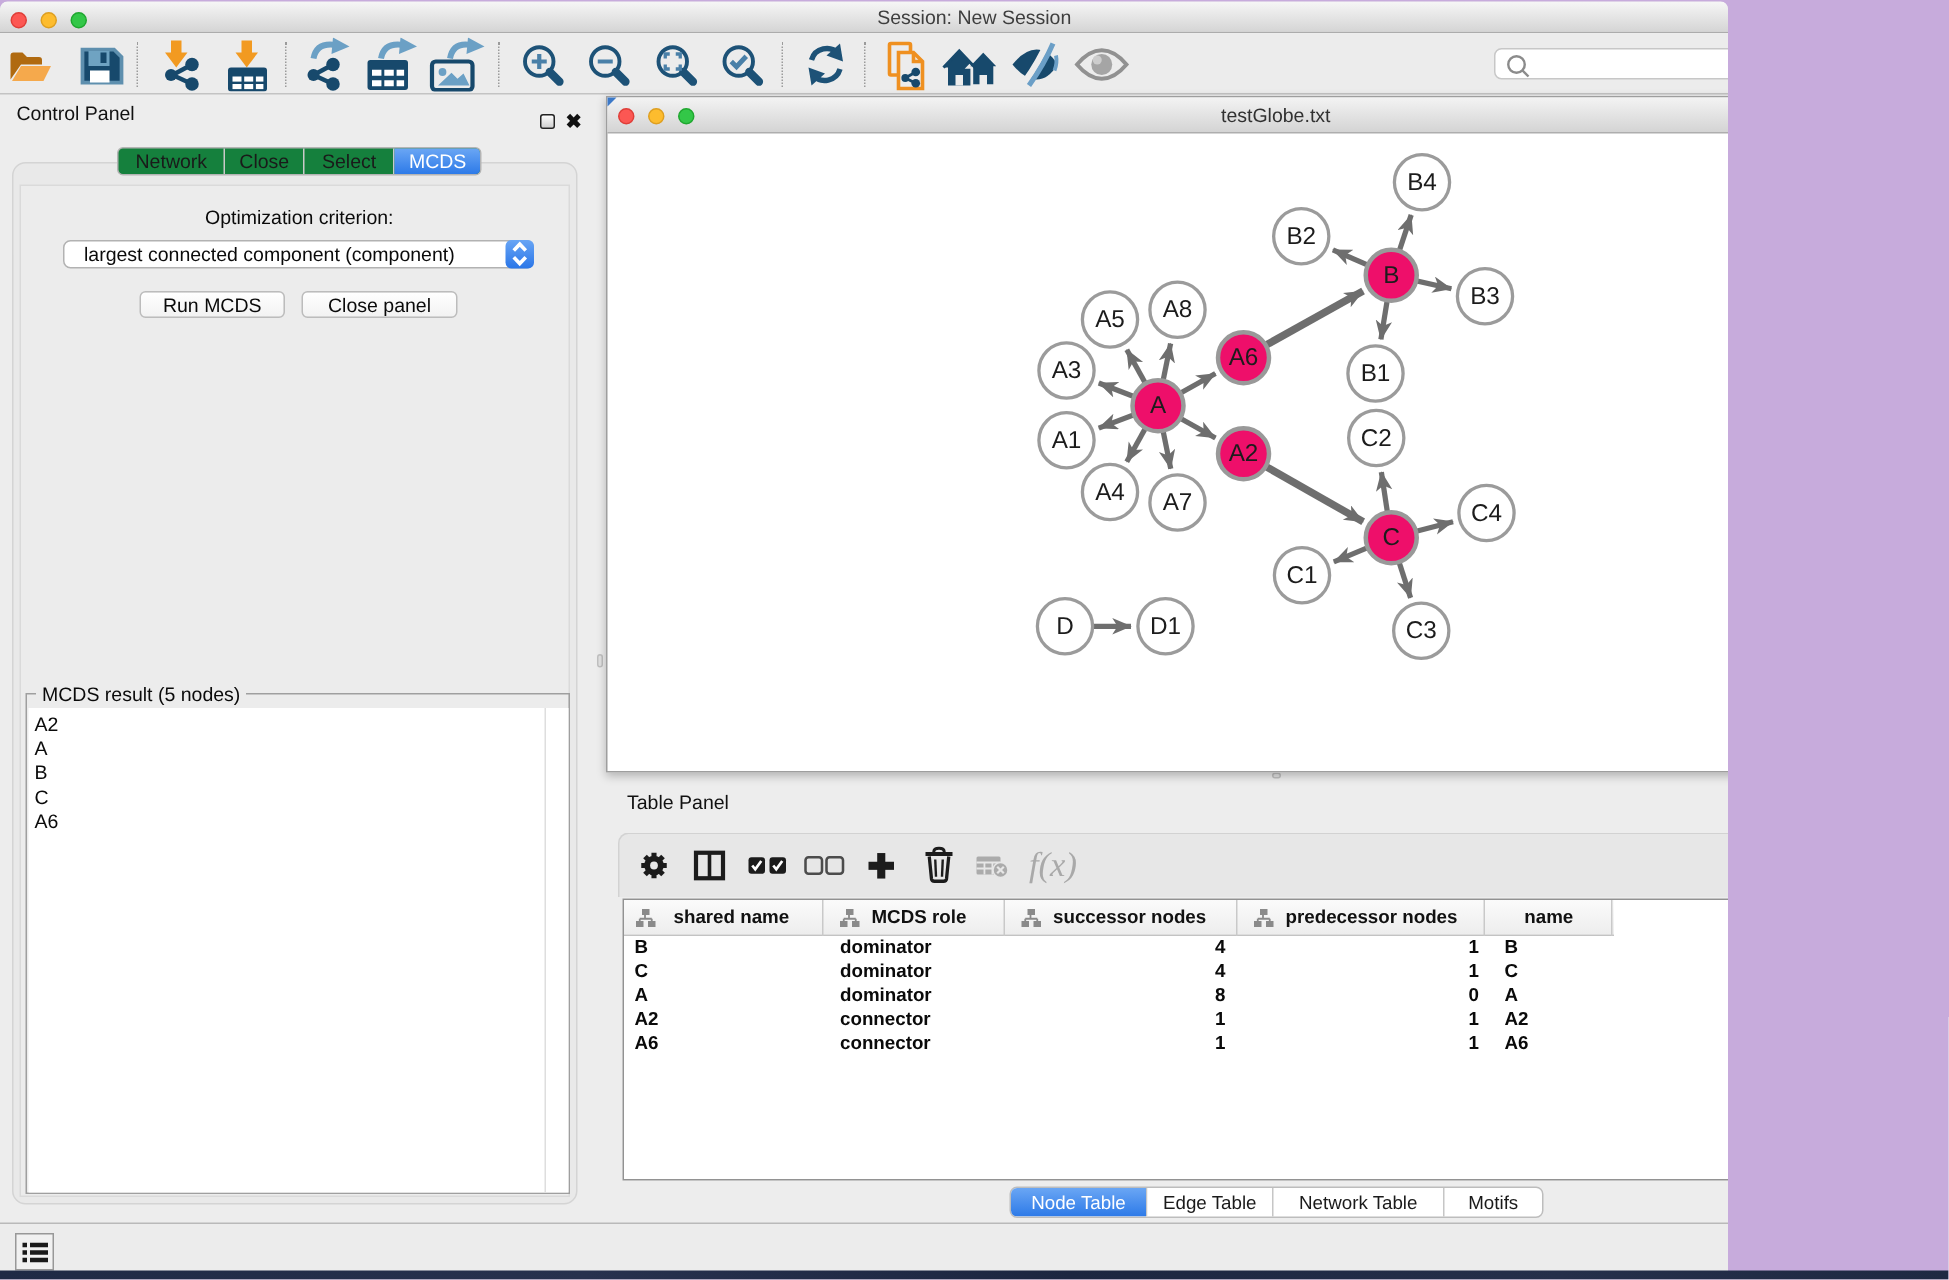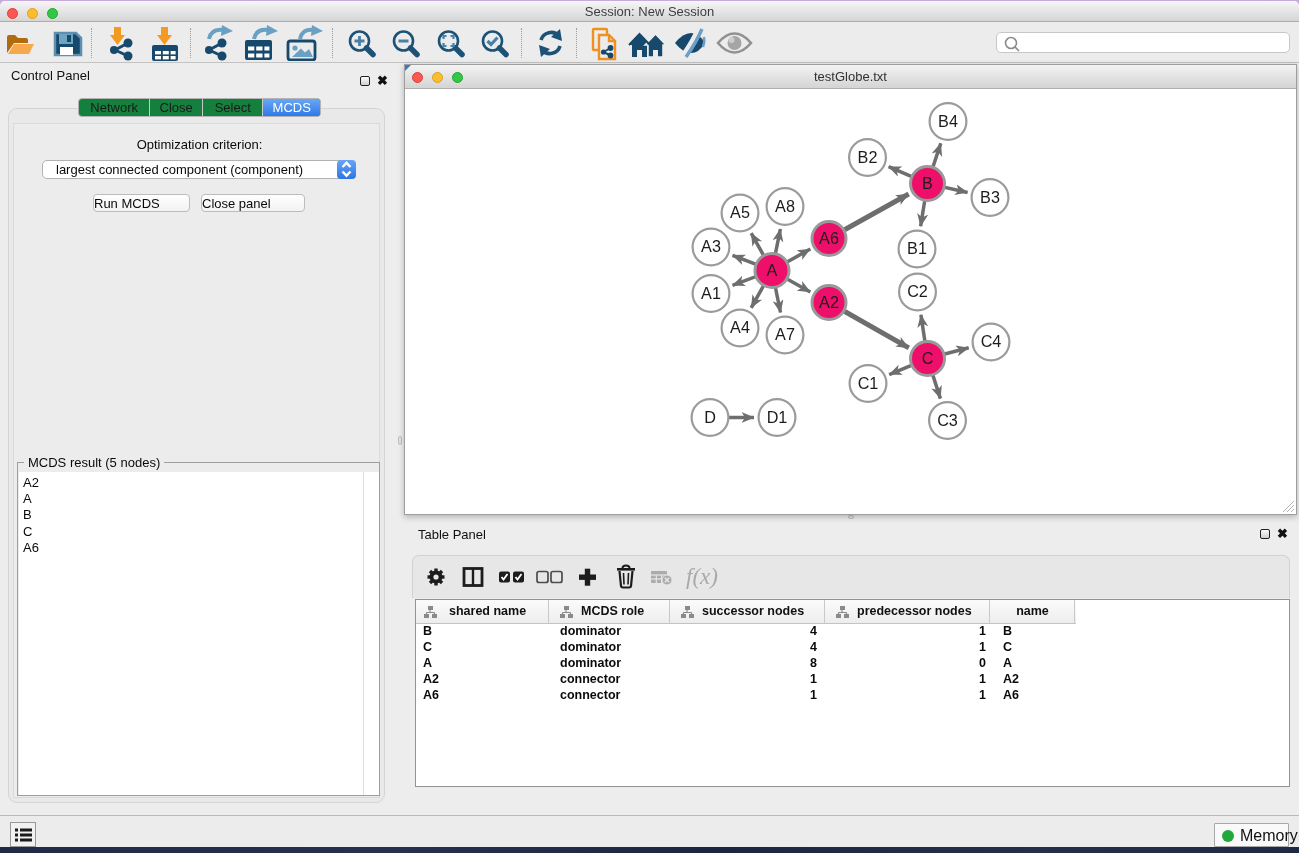--- a/index.html
+++ b/index.html
@@ -1,20 +1,20 @@
 <!DOCTYPE html>
 <html><head>
 <meta charset="utf-8">
 <style>
 * { margin:0; padding:0; box-sizing:border-box; }
 html,body { width:1299px; height:853px; overflow:hidden; }
 body { font-family:"Liberation Sans", sans-serif; background:#c7abdc; position:relative; }
 #wallbottom { position:absolute; left:0; top:847px; width:1299px; height:6px;
   background:linear-gradient(90deg,#1f2a45,#27314e 30%,#1c2640 55%,#252f4a 80%,#1e2942); }
-#app { position:absolute; left:0; top:1px; width:1299px; height:847px;
+#app { position:absolute; left:0; top:1px; width:1152px; height:847px;
   border-radius:5px 5px 0 0; background:#ededed; overflow:hidden; }
 
 #titlebar { position:absolute; left:0; top:0; width:1299px; height:21px;
   background:linear-gradient(#f6f6f6,#d5d5d5); border-bottom:1px solid #acacac;
   border-radius:5px 5px 0 0; }
 .tl { position:absolute; top:6px; width:11px; height:11px; border-radius:50%; }
 #titlebar .t1 { left:7px; top:6.5px;  background:#fc5753; border:1px solid #df3e38; }
 #titlebar .t2 { left:27px; top:6.5px; background:#fdbc2e; border:1px solid #de9f20; }
 #titlebar .t3 { left:47px; top:6.5px; background:#33c748; border:1px solid #1fa72f; }
 #apptitle { position:absolute; top:0; left:0; width:1299px; text-align:center;
@@ -46,21 +46,21 @@
   background:linear-gradient(#6aa6f4,#2d7ae8); color:#fff; }
 #optlabel { position:absolute; left:0; top:73px; width:399px; text-align:center;
   font-size:13px; color:#0a0a0a; }
 #dropdown { position:absolute; left:42px; top:96px; width:314px; height:19px;
   background:#fff; border:1px solid #b2b2b2; border-radius:5px; }
 #dropdown .dtext { position:absolute; left:13px; top:0; font-size:13px; line-height:18px; color:#0a0a0a; }
 #dropdown .stepper { position:absolute; right:-1px; top:-1px; width:19px; height:19px;
   background:linear-gradient(#68a5f5,#2a76e8); border-radius:4px; }
 .btn { position:absolute; height:18px; background:linear-gradient(#ffffff,#f2f2f2);
   border:1px solid #bcbcbc; border-radius:4px; font-size:13px; color:#0a0a0a;
-  text-align:left; line-height:17px; }
+  text-align:center; line-height:17px; }
 #fieldset { position:absolute; left:17px; top:398px; width:363px; height:334px;
   border:1px solid #9f9f9f; }
 #fieldlabel { position:absolute; left:6px; top:-8px; background:#ececec;
   padding:0 4px; font-size:13px; color:#0a0a0a; }
 #mcdslist { position:absolute; left:1px; top:9px; width:360px; height:323px; background:#fff; }
 #mcdslist .row { font-size:13px; color:#0a0a0a; height:16.2px; line-height:16.2px; padding-left:4px; }
 #mcdsscroll { position:absolute; left:345px; top:9px; width:0; height:323px; border-left:1px solid #dedede; }
 
 #gwin { position:absolute; left:404px; top:0px; width:893px; height:451px;
   background:#fff; border:1px solid #9e9e9e; box-shadow:0 2px 6px rgba(0,0,0,0.25); }
@@ -486,20 +486,26 @@
         <div class="ht" style="left:286px">successor nodes</div>
         <div class="ht" style="left:441px">predecessor nodes</div>
         <div class="ht" style="left:574px;width:85px;text-align:center">name</div>
       </div>
       <div class="trow" style="left:7px;top:22.5px">B<br>C<br>A<br>A2<br>A6</div>
       <div class="trow" style="left:144px;top:22.5px">dominator<br>dominator<br>dominator<br>connector<br>connector</div>
       <div class="trow num" style="left:301px;top:22.5px;width:100px">4<br>4<br>8<br>1<br>1</div>
       <div class="trow num" style="left:470px;top:22.5px;width:100px">1<br>1<br>0<br>1<br>1</div>
       <div class="trow" style="left:587px;top:22.5px">B<br>C<br>A<br>A2<br>A6</div>
     </div>
+    <div id="btabs">
+      <div class="bt sel" style="width:91px">Node Table</div>
+      <div class="bt" style="width:84px">Edge Table</div>
+      <div class="bt" style="width:114px">Network Table</div>
+      <div class="bt" style="width:65px">Motifs</div>
+    </div>
   </div>
   <div id="statusbar">
     <div id="listbtn">
       <svg width="24" height="23" style="position:absolute;left:3px;top:3px">
         <g fill="#1a1a1a">
           <rect x="1" y="2.5" width="3" height="3"></rect>
             <rect x="6" y="2.5" width="12" height="3"></rect>
           <rect x="1" y="7.5" width="3" height="3"></rect>
             <rect x="6" y="7.5" width="12" height="3"></rect>
           <rect x="1" y="12.5" width="3" height="3"></rect>

